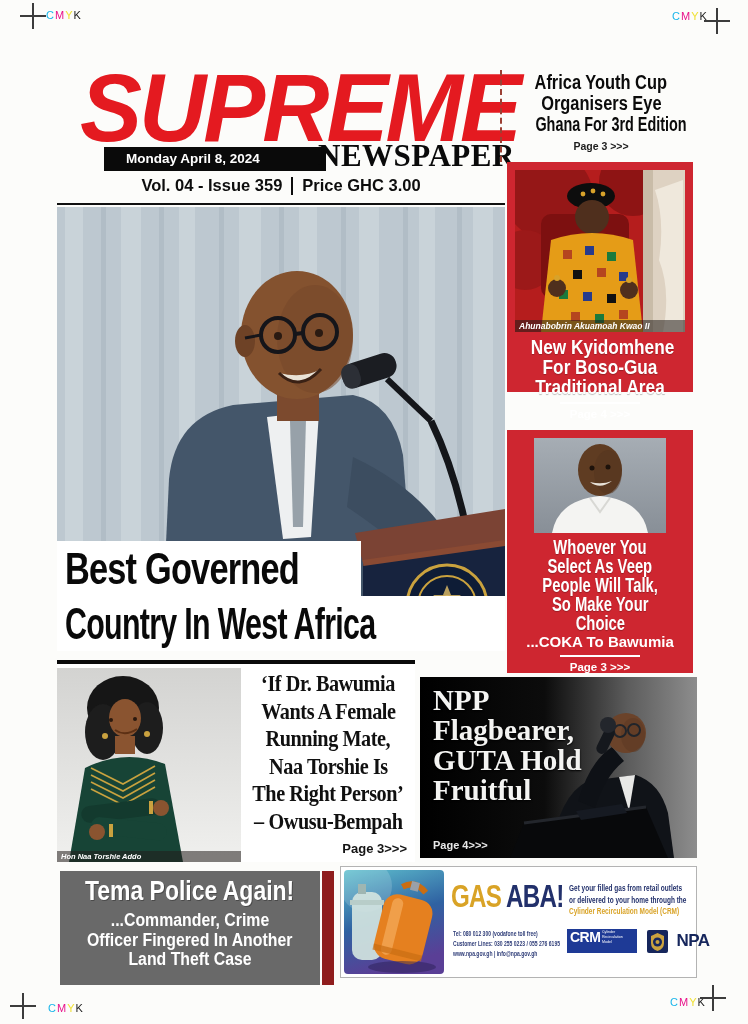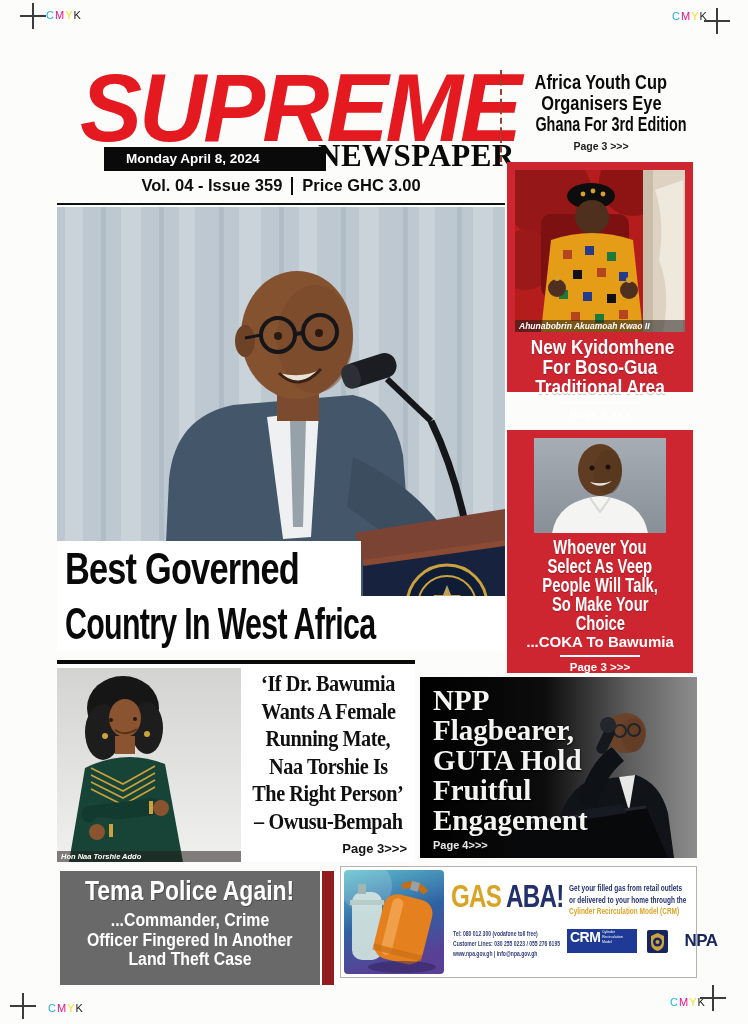--- a/index.html
+++ b/index.html
@@ -101,21 +101,21 @@
   .ad-tag .ln{white-space:nowrap}
   .ad-tag .ln span{display:inline-block;transform:scaleX(.72);transform-origin:left center}
   .ad-tag .gold{color:var(--ad-gold)}
   .ad-contact{position:absolute;left:112px;top:62px;font-size:7px;color:#2f3d78;line-height:10px;font-weight:600}
   .ad-contact .ln{white-space:nowrap}
   .ad-contact .ln span{display:inline-block;transform:scaleX(.72);transform-origin:left center}
   .ad-logos{position:absolute;left:226px;top:62px;width:126px;display:flex;align-items:center;gap:5px}
   .crm-logo{display:flex;align-items:flex-start;background:#1e3a96;height:24px;padding:0 3px;gap:2px}
   .crm-logo .abbr{color:#fff;font-weight:bold;font-size:14px;letter-spacing:-.5px}
   .crm-logo .sub{color:#fff;font-size:4px;line-height:5px;width:32px;transform:scaleX(.9);transform-origin:left center}
-  .npa-logo{display:flex;align-items:center;gap:16px}
+  .npa-logo{display:flex;align-items:center;gap:8px}
   .npa-logo .txt{font-size:17px;font-weight:bold;color:#16265c;letter-spacing:-.5px}
 </style>
 </head>
 <body>
 
 <div class="page">
 
   <div class="cross" style="left:20px;top:3px"></div>
   <div class="cmyk" style="left:46px;top:9px"><span class="c">C</span><span class="m">M</span><span class="y">Y</span><span class="k">K</span></div>
   <div class="cmyk" style="left:672px;top:10px"><span class="c">C</span><span class="m">M</span><span class="y">Y</span><span class="k">K</span></div>
@@ -356,21 +356,20 @@
       <circle cx="188" cy="48" r="8" fill="#23262c"></circle>
       <path d="M104,146 L226,130 L248,181 L90,181 Z" fill="#08090b"></path>
       <path d="M104,146 L226,130" stroke="#23262c" stroke-width="3"></path>
       <path d="M156,134 L202,127 L207,136 L161,143 Z" fill="#161a22"></path>
     </svg>
     <div class="npp-head">
       <div>NPP</div>
       <div>Flagbearer,</div>
       <div>GUTA Hold</div>
       <div>Fruitful</div>
-      <div>Engagement</div>
     </div>
     <div class="npp-page">Page 4&gt;&gt;&gt;</div>
   </div>
 
   <div class="tema">
     <div class="tema-head"><span>Tema Police Again!</span></div>
     <div class="tema-sub">
       <div class="ln"><span>...Commander, Crime</span></div>
       <div class="ln"><span>Officer Fingered In Another</span></div>
       <div class="ln"><span>Land Theft Case</span></div>

